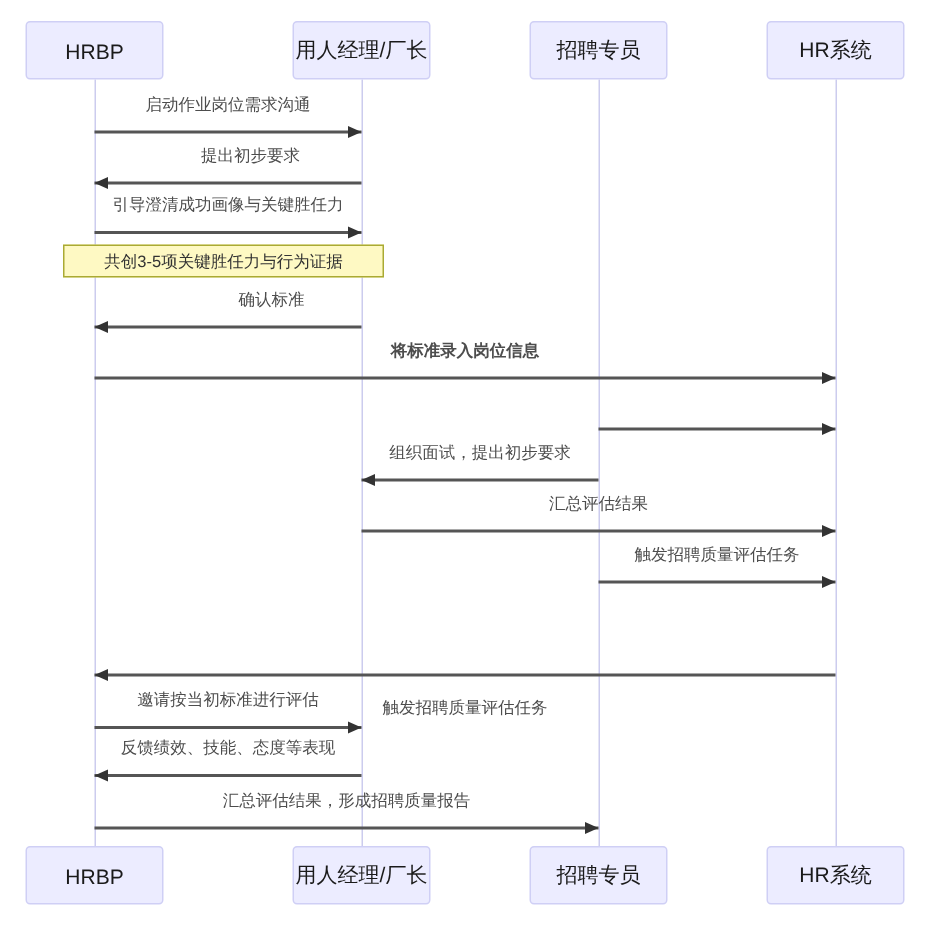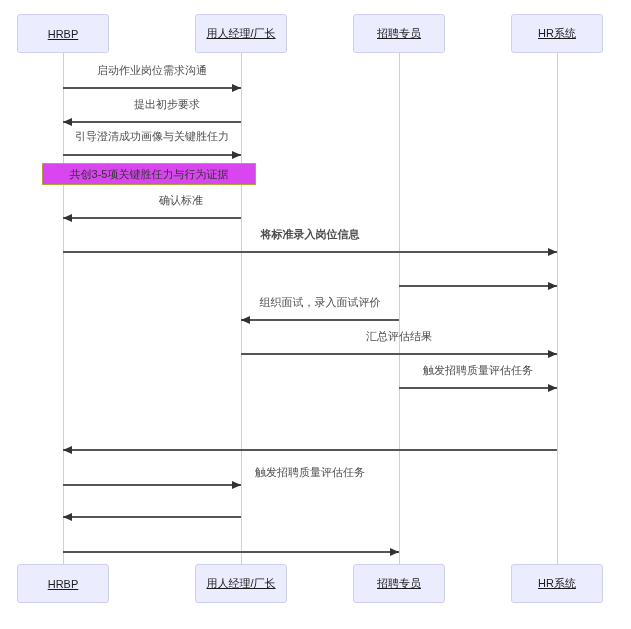--- a/index.html
+++ b/index.html
@@ -10,26 +10,25 @@
     background: #ffffff;
     font-family: "Liberation Sans", sans-serif;
     overflow: hidden;
   }
   .lifeline { position: absolute; width: 1px; }
   .actor-box {
     position: absolute;
     display: flex;
     align-items: center;
     justify-content: center;
-    font-size: 11px;
+    font-size: 14px;
     border-radius: 3px;
     box-sizing: border-box;
     border: 1px solid;
     white-space: nowrap;
-    text-decoration: underline;
   }
   .msg-label {
     position: absolute;
     transform: translateX(-50%);
     font-size: 11px;
     line-height: 16px;
     white-space: nowrap;
   }
   .msg-line { position: absolute; height: 2px; }
   .arrow { position: absolute; width: 0; height: 0; }
@@ -59,43 +58,46 @@
     <div class="actor-box" style="left: 17px; top: 564px; width: 92px; height: 39px; background: rgb(236, 236, 255); border-color: rgb(207, 207, 245); color: rgb(26, 26, 26);">HRBP</div>
     <div class="actor-box" style="left: 195px; top: 564px; width: 92px; height: 39px; background: rgb(236, 236, 255); border-color: rgb(207, 207, 245); color: rgb(26, 26, 26);">用人经理/厂长</div>
     <div class="actor-box" style="left: 353px; top: 564px; width: 92px; height: 39px; background: rgb(236, 236, 255); border-color: rgb(207, 207, 245); color: rgb(26, 26, 26);">招聘专员</div>
     <div class="actor-box" style="left: 511px; top: 564px; width: 92px; height: 39px; background: rgb(236, 236, 255); border-color: rgb(207, 207, 245); color: rgb(26, 26, 26);">HR系统</div>
     <div class="msg-label" style="left: 152px; top: 62px; color: rgb(77, 77, 77);">启动作业岗位需求沟通</div>
     <div class="msg-line" style="left: 63px; top: 87px; width: 178px; background: rgb(85, 85, 85);"></div>
     <div class="arrow" style="left: 232px; top: 84px; border-top: 4px solid transparent; border-bottom: 4px solid transparent; border-left: 9px solid rgb(51, 51, 51);"></div>
     <div class="msg-label" style="left: 152px; top: 96px; color: rgb(77, 77, 77); margin-left: 15px;">提出初步要求</div>
     <div class="msg-line" style="left: 63px; top: 121px; width: 178px; background: rgb(85, 85, 85);"></div>
     <div class="arrow" style="left: 63px; top: 118px; border-top: 4px solid transparent; border-bottom: 4px solid transparent; border-right: 9px solid rgb(51, 51, 51);"></div>
-    <div class="msg-label" style="left: 152px; top: 129px; color: rgb(77, 77, 77); font-family: Liberation Mono, monospace;">引导澄清成功画像与关键胜任力</div>
+    <div class="msg-label" style="left: 152px; top: 129px; color: rgb(77, 77, 77);">引导澄清成功画像与关键胜任力</div>
     <div class="msg-line" style="left: 63px; top: 154px; width: 178px; background: rgb(85, 85, 85);"></div>
     <div class="arrow" style="left: 232px; top: 151px; border-top: 4px solid transparent; border-bottom: 4px solid transparent; border-left: 9px solid rgb(51, 51, 51);"></div>
     <div class="msg-label" style="left: 152px; top: 192px; color: rgb(77, 77, 77); margin-left: 29px;">确认标准</div>
     <div class="msg-line" style="left: 63px; top: 217px; width: 178px; background: rgb(85, 85, 85);"></div>
     <div class="arrow" style="left: 63px; top: 214px; border-top: 4px solid transparent; border-bottom: 4px solid transparent; border-right: 9px solid rgb(51, 51, 51);"></div>
     <div class="msg-label" style="left: 310px; top: 226px; color: rgb(77, 77, 77); font-weight: bold;">将标准录入岗位信息</div>
     <div class="msg-line" style="left: 63px; top: 251px; width: 494px; background: rgb(85, 85, 85);"></div>
     <div class="arrow" style="left: 548px; top: 248px; border-top: 4px solid transparent; border-bottom: 4px solid transparent; border-left: 9px solid rgb(51, 51, 51);"></div>
     <div class="msg-line" style="left: 399px; top: 285px; width: 158px; background: rgb(85, 85, 85);"></div>
     <div class="arrow" style="left: 548px; top: 282px; border-top: 4px solid transparent; border-bottom: 4px solid transparent; border-left: 9px solid rgb(51, 51, 51);"></div>
-    <div class="msg-label" style="left: 320px; top: 294px; color: rgb(77, 77, 77);">组织面试，录入面试评价</div>
+    <div class="msg-label" style="left: 320px; top: 294px; color: rgb(77, 77, 77);">组织面试，提出初步要求</div>
     <div class="msg-line" style="left: 241px; top: 319px; width: 158px; background: rgb(85, 85, 85);"></div>
     <div class="arrow" style="left: 241px; top: 316px; border-top: 4px solid transparent; border-bottom: 4px solid transparent; border-right: 9px solid rgb(51, 51, 51);"></div>
     <div class="msg-label" style="left: 399px; top: 328px; color: rgb(77, 77, 77);">汇总评估结果</div>
     <div class="msg-line" style="left: 241px; top: 353px; width: 316px; background: rgb(85, 85, 85);"></div>
     <div class="arrow" style="left: 548px; top: 350px; border-top: 4px solid transparent; border-bottom: 4px solid transparent; border-left: 9px solid rgb(51, 51, 51);"></div>
     <div class="msg-label" style="left: 478px; top: 362px; color: rgb(77, 77, 77);">触发招聘质量评估任务</div>
     <div class="msg-line" style="left: 399px; top: 387px; width: 158px; background: rgb(85, 85, 85);"></div>
     <div class="arrow" style="left: 548px; top: 384px; border-top: 4px solid transparent; border-bottom: 4px solid transparent; border-left: 9px solid rgb(51, 51, 51);"></div>
     <div class="msg-label" style="left: 310px; top: 424px; color: rgb(77, 77, 77); margin-top: 40px;">触发招聘质量评估任务</div>
     <div class="msg-line" style="left: 63px; top: 449px; width: 494px; background: rgb(85, 85, 85);"></div>
     <div class="arrow" style="left: 63px; top: 446px; border-top: 4px solid transparent; border-bottom: 4px solid transparent; border-right: 9px solid rgb(51, 51, 51);"></div>
+    <div class="msg-label" style="left: 152px; top: 459px; color: rgb(77, 77, 77);">邀请按当初标准进行评估</div>
     <div class="msg-line" style="left: 63px; top: 484px; width: 178px; background: rgb(85, 85, 85);"></div>
     <div class="arrow" style="left: 232px; top: 481px; border-top: 4px solid transparent; border-bottom: 4px solid transparent; border-left: 9px solid rgb(51, 51, 51);"></div>
+    <div class="msg-label" style="left: 152px; top: 491px; color: rgb(77, 77, 77);">反馈绩效、技能、态度等表现</div>
     <div class="msg-line" style="left: 63px; top: 516px; width: 178px; background: rgb(85, 85, 85);"></div>
     <div class="arrow" style="left: 63px; top: 513px; border-top: 4px solid transparent; border-bottom: 4px solid transparent; border-right: 9px solid rgb(51, 51, 51);"></div>
+    <div class="msg-label" style="left: 231px; top: 526px; color: rgb(77, 77, 77);">汇总评估结果，形成招聘质量报告</div>
     <div class="msg-line" style="left: 63px; top: 551px; width: 336px; background: rgb(85, 85, 85);"></div>
     <div class="arrow" style="left: 390px; top: 548px; border-top: 4px solid transparent; border-bottom: 4px solid transparent; border-left: 9px solid rgb(51, 51, 51);"></div>
-    <div class="note" style="left: 42px; top: 163px; width: 214px; height: 22px; background: #d946ef; border-color: rgb(170, 170, 51); color: rgb(51, 51, 51);">共创3-5项关键胜任力与行为证据</div>
+    <div class="note" style="left: 42px; top: 163px; width: 214px; height: 22px; background: #fef9c3; border-color: rgb(170, 170, 51); color: rgb(51, 51, 51);">共创3-5项关键胜任力与行为证据</div>
   </div>
 
 </body></html>

